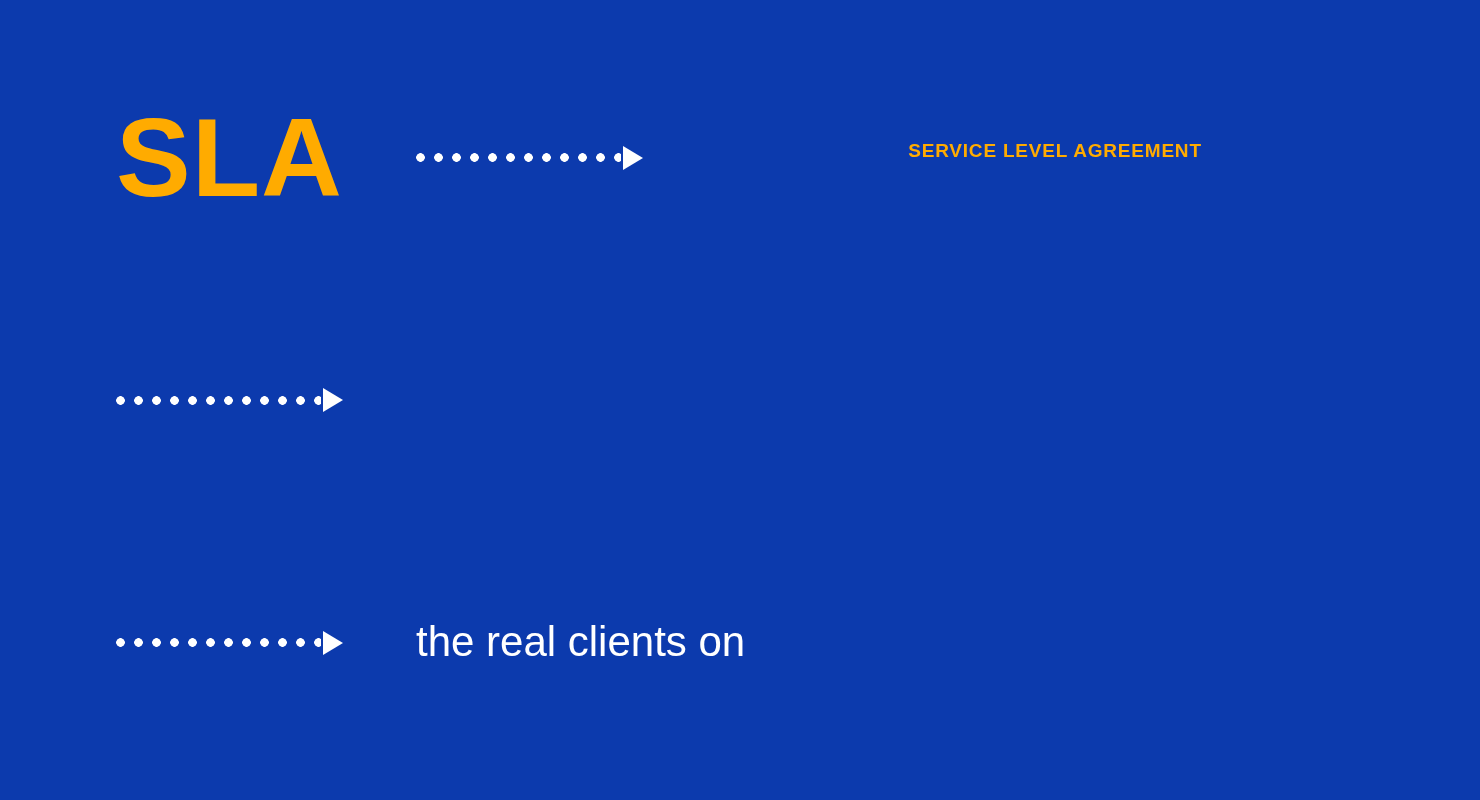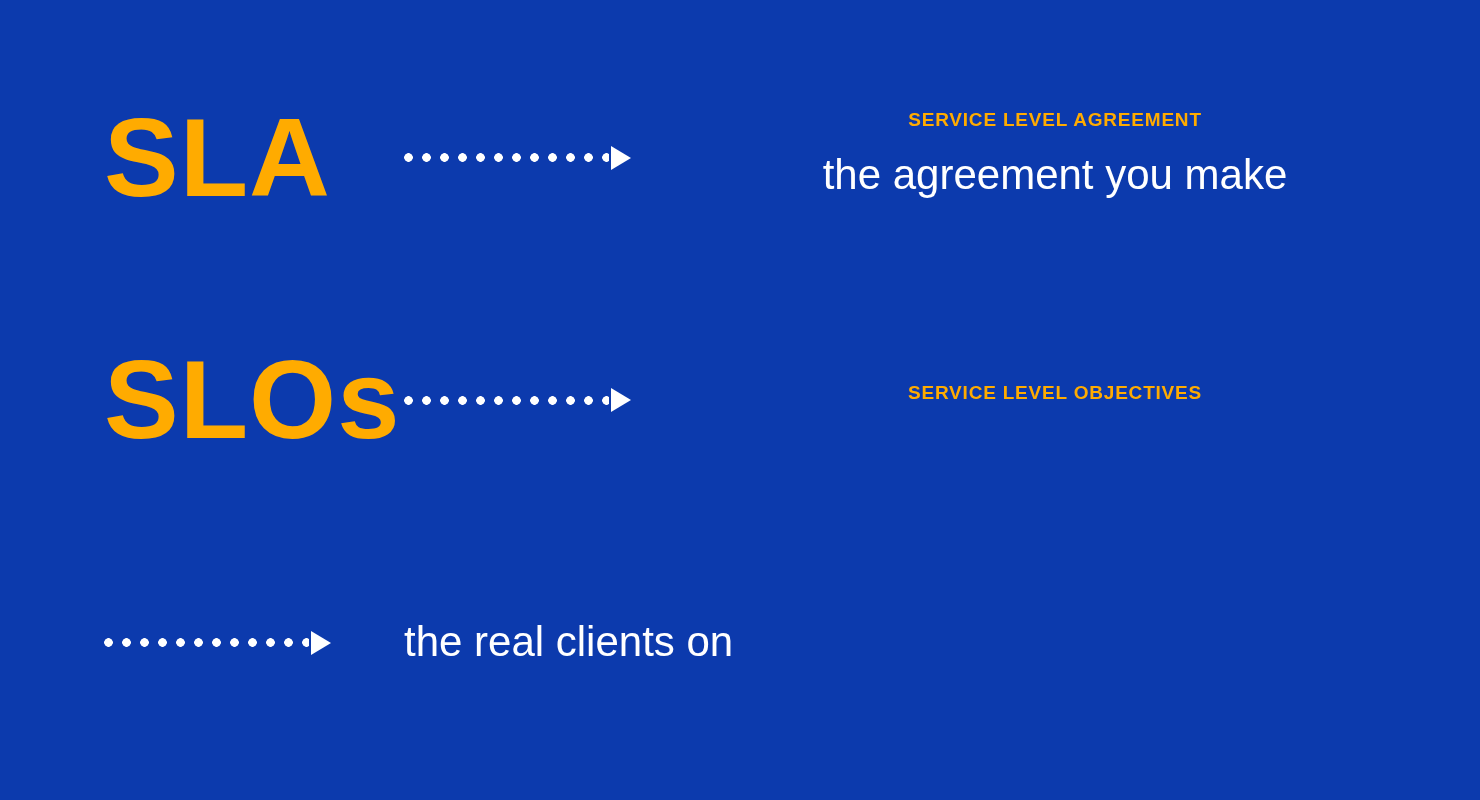--- a/index.html
+++ b/index.html
@@ -14,21 +14,21 @@
     background: #0C3AAD;
     font-family: "Liberation Sans", sans-serif;
   }
 
   .canvas {
     width: 1480px;
     height: 800px;
     display: flex;
     flex-direction: column;
     justify-content: space-evenly;
-    padding: 10px 4px;
+    padding: 10px 16px;
   }
 
   .row {
     display: grid;
     grid-template-columns: 300px 290px 1fr;
     align-items: center;
     padding-left: 100px;
     padding-right: 60px;
     height: 190px;
   }
@@ -94,32 +94,29 @@
 <div class="canvas">
 
   <div class="row">
     <div class="acronym">SLA</div>
     <div class="arrow">
       <div class="dots"></div>
       <div class="head"></div>
     </div>
     <div class="text-block">
       <div class="label">SERVICE LEVEL AGREEMENT</div>
-      <div class="desc">the agreement you make</div>
     </div>
   </div>
 
   <div class="row">
-    <div class="acronym">SLOs</div>
     <div class="arrow">
       <div class="dots"></div>
       <div class="head"></div>
     </div>
     <div class="text-block">
-      <div class="label">SERVICE LEVEL OBJECTIVES</div>
     </div>
   </div>
 
   <div class="row">
     <div class="arrow">
       <div class="dots"></div>
       <div class="head"></div>
     </div>
     <div class="text-block">
       <div class="desc">the real clients on</div>

